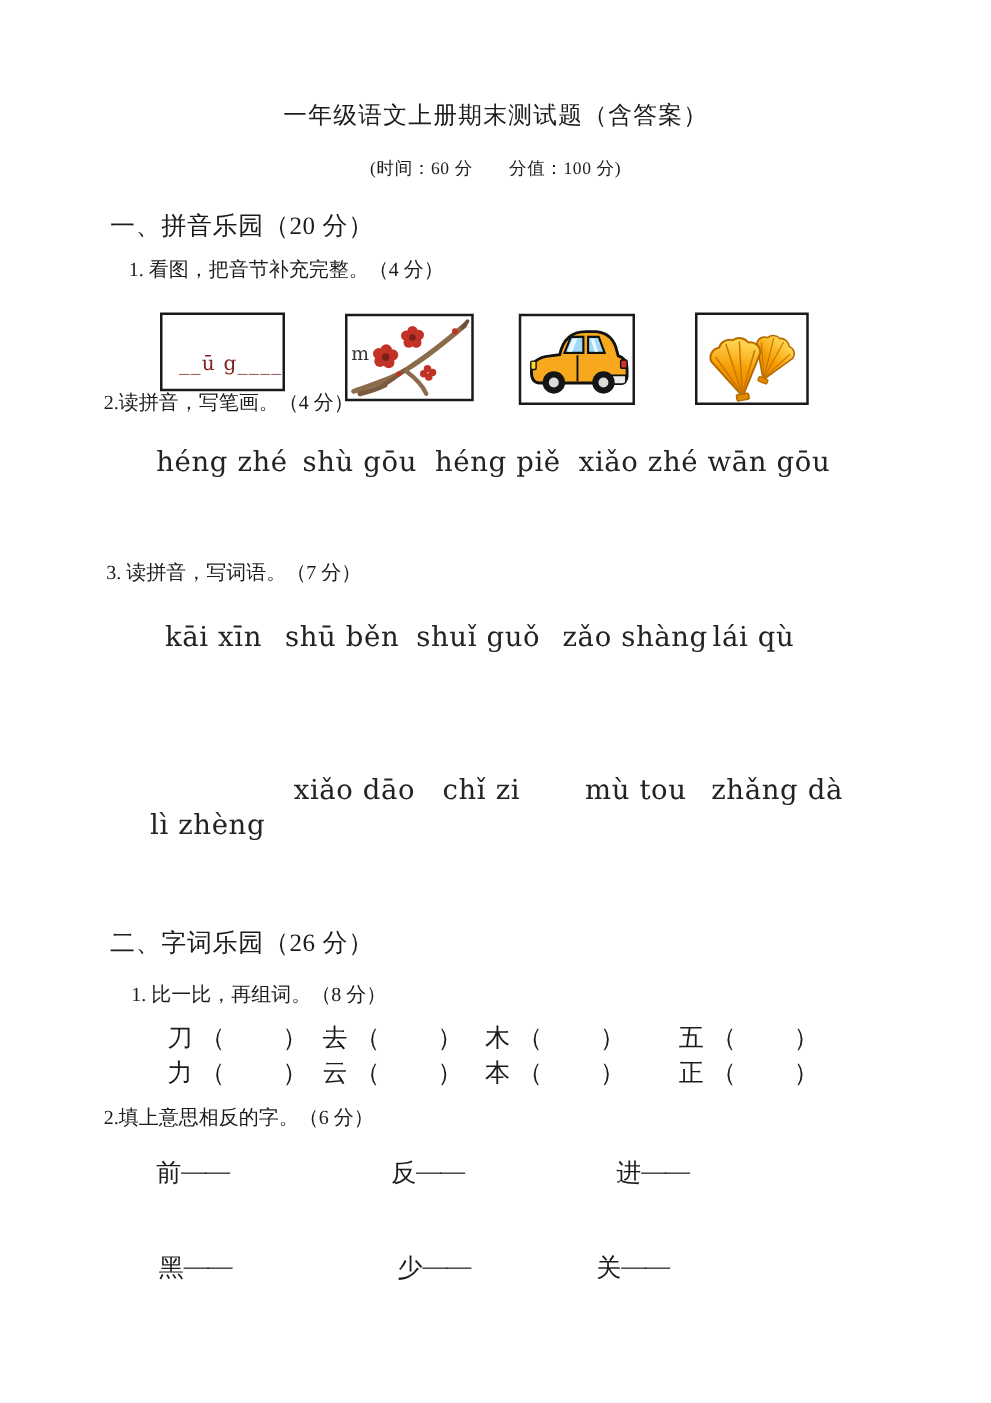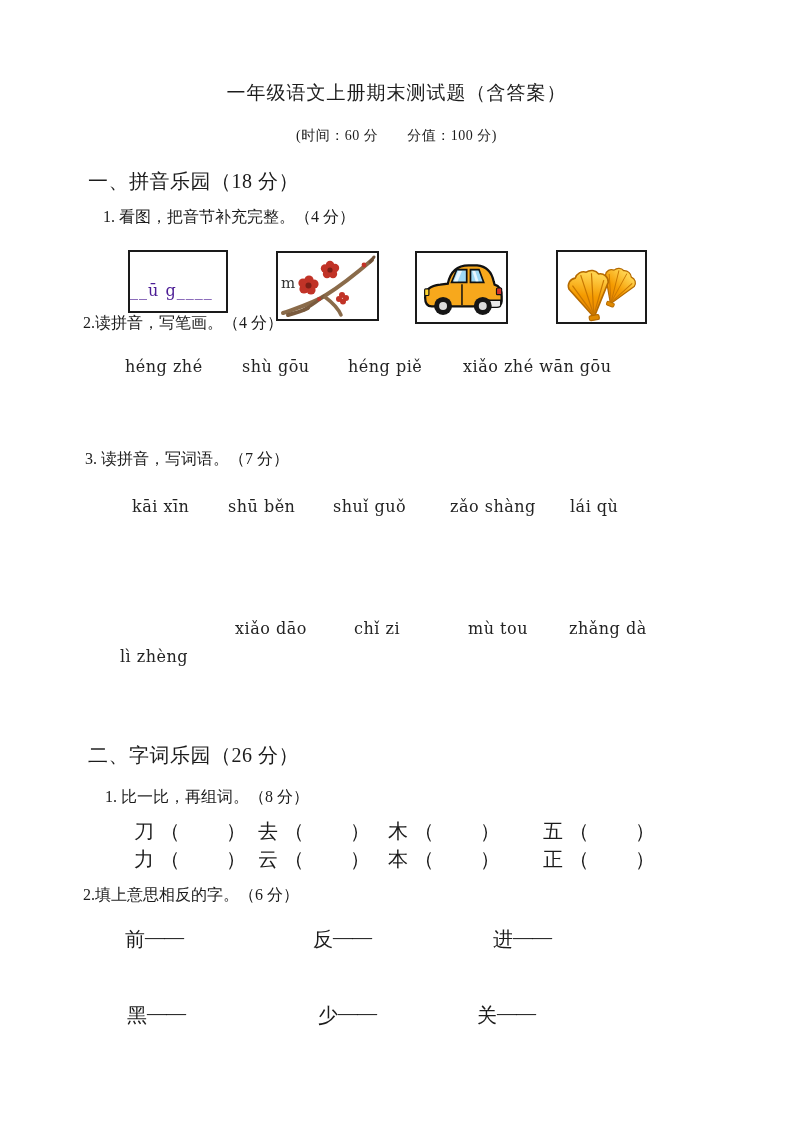--- a/index.html
+++ b/index.html
@@ -9,41 +9,41 @@
     overflow:hidden;
   }
   .abs{position:absolute;line-height:1.15;white-space:nowrap;}
   .center{left:0;width:793px;text-align:center;}
   .title{font-size:19px;letter-spacing:1px;}
   .subtitle{font-size:14px;letter-spacing:0.5px;}
   .cjk{font-size:16px;}
   .heading{font-size:20px;letter-spacing:0.5px;}
   .pybox{border:2px solid #1a1a1a;background:#fff;box-sizing:border-box;}
   .box-syllable{
-    display:flex;align-items:flex-end;justify-content:flex-start;
+    display:flex;align-items:flex-end;justify-content:flex-end;
     padding-bottom:11px;font-family:"DejaVu Serif",serif;
-    font-size:16px;letter-spacing:1px;color:#4c1d95;
+    font-size:16px;letter-spacing:1px;color:#7f1d1d;
   }
-  .pinyin{font-family:"DejaVu Serif",serif;font-size:16px;letter-spacing:0.5px;color:#232323;}
+  .pinyin{font-family:"DejaVu Serif",serif;font-size:22px;letter-spacing:0.5px;color:#232323;}
   .m-letter{position:absolute;left:3px;top:22px;font-family:"DejaVu Serif",serif;font-size:15px;color:#333;}
   .cmp{display:inline-flex;align-items:baseline;font-size:20px;}
   .cmp .ch{margin-right:6px;}
   .cmp .pgap{display:inline-block;width:46px;}
   .cmp .po,.cmp .pc{font-size:20px;}
   .opp{font-size:20px;}
   .opp .dash{letter-spacing:-1px;position:relative;top:-2px;}
   svg{display:block;}
 </style>
 </head>
 <body>
 
 <div class="abs center title" style="top:82px">一年级语文上册期末测试题（含答案）</div>
 <div class="abs center subtitle" style="top:128px">(时间：60 分　　分值：100 分)</div>
 
-<div class="abs heading" style="left:88px;top:170px">一、拼音乐园（18 分）</div>
+<div class="abs heading" style="left:88px;top:170px">一、拼音乐园（20 分）</div>
 <div class="abs cjk" style="left:103px;top:208px">1. 看图，把音节补充完整。（4 分）</div>
 
 <div class="abs pybox box-syllable" style="left:128px;top:250px;width:100px;height:63px">
   <span>__ū g____</span>
 </div>
 
 <div class="abs pybox" style="left:276px;top:251px;width:103px;height:70px">
   <span class="m-letter">m</span>
   <svg width="99" height="66" viewBox="0 0 99 66">
     <path d="M5,60 C22,54 36,50 48,42 C64,32 80,19 94,7" stroke="#8A6B4A" stroke-width="4" fill="none" stroke-linecap="round"></path>

